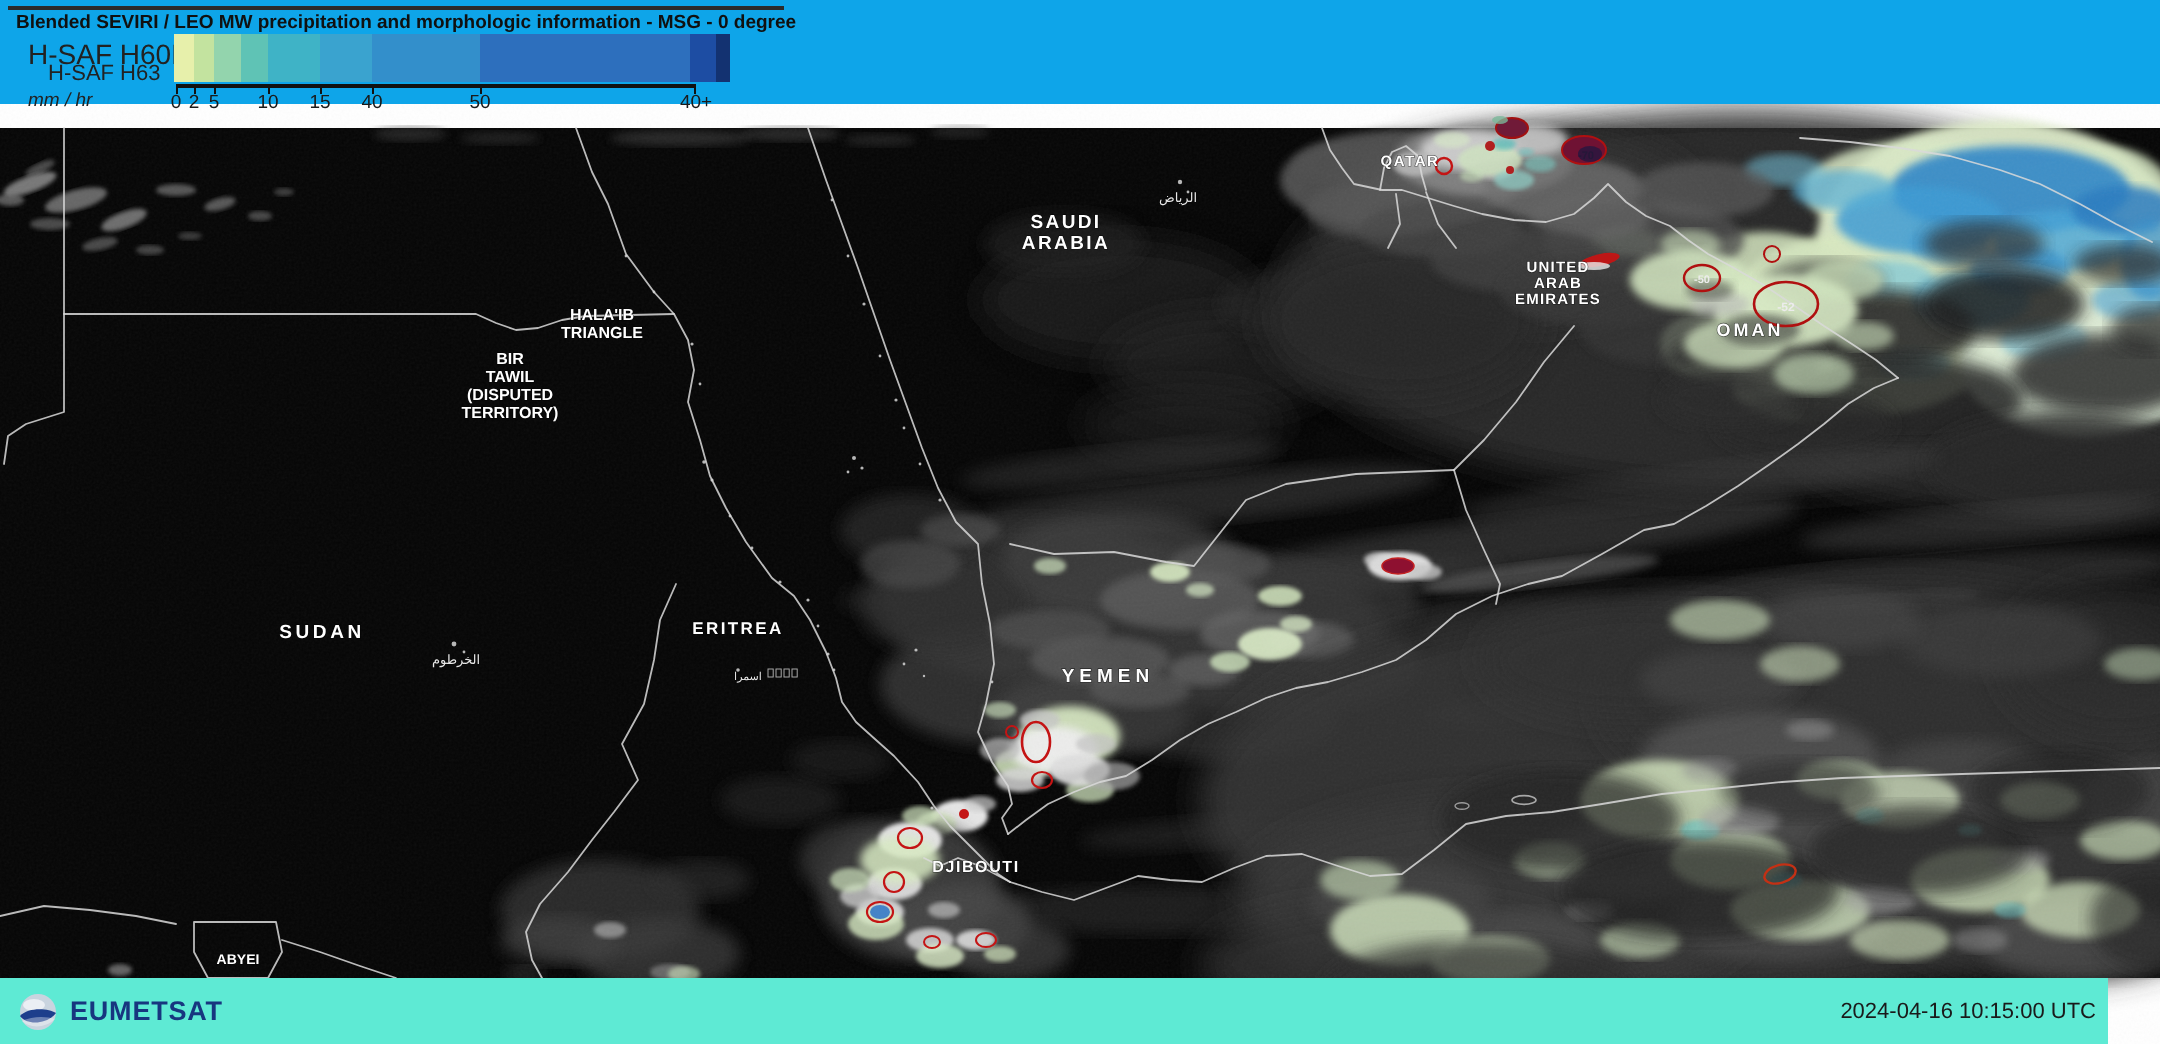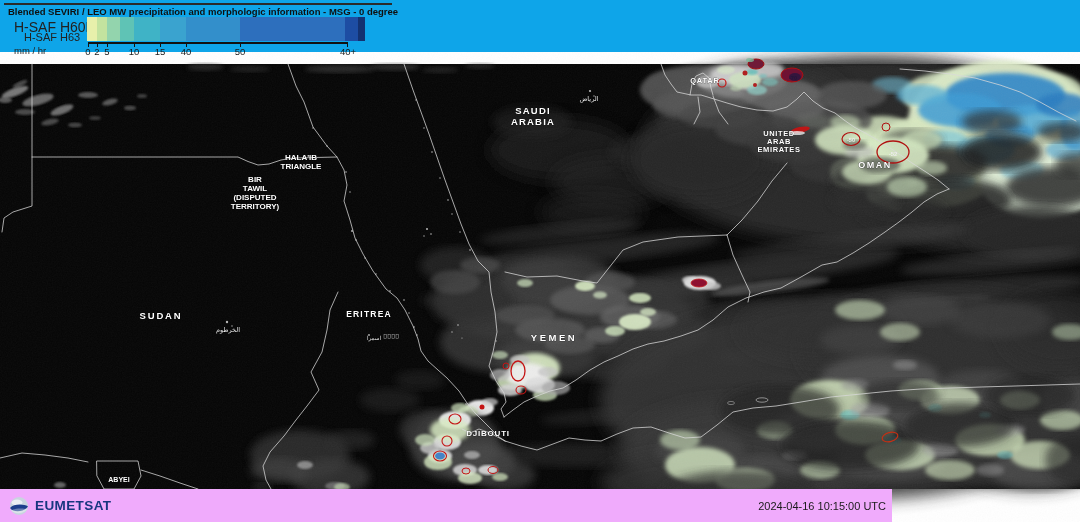--- a/index.html
+++ b/index.html
@@ -4,21 +4,21 @@
 <style>
   html,body{margin:0;padding:0;background:#fff;}
   #app{position:relative;width:1080px;height:522px;overflow:hidden;background:#fff;
        font-family:"Liberation Sans",sans-serif;}
   
   .topband{position:absolute;left:0;top:0;width:1080px;height:52px;background:#0ea5e9;z-index:5;}
   .legend-rule{position:absolute;left:4px;top:3px;width:388px;height:2px;background:#2b2b2b;}
   .legend-title{position:absolute;left:8px;top:6px;font-size:9.5px;font-weight:bold;color:#101010;white-space:nowrap;}
   .legend-prod1{position:absolute;left:14px;top:19px;font-size:14px;color:#222;}
   .legend-prod2{position:absolute;left:24px;top:31px;font-size:11px;color:#222;}
-  .legend-unit{position:absolute;left:14px;top:45px;font-size:9.5px;color:#222;}
+  .legend-unit{position:absolute;left:14px;top:45px;font-size:9.5px;color:#222;font-style:italic;}
   .colorbar{position:absolute;left:87px;top:17px;width:278px;height:24px;
     background:linear-gradient(to right,
       #e7f0ab 0%,#e7f0ab 3.6%,
       #c3e39f 3.6%,#c3e39f 7.2%,
       #93d4ad 7.2%,#93d4ad 12%,
       #5fc3b5 12%,#5fc3b5 16.9%,
       #3fb3c6 16.9%,#3fb3c6 26.3%,
       #3aa3cf 26.3%,#3aa3cf 35.6%,
       #338fcb 35.6%,#338fcb 55%,
       #2d6fbd 55%,#2d6fbd 92.8%,
@@ -30,21 +30,21 @@
   
   svg.map{position:absolute;left:0;top:0;z-index:1;}
   .lbl{font-family:"Liberation Sans",sans-serif;font-weight:bold;fill:#ffffff;
        text-anchor:middle;paint-order:stroke;stroke:#000;stroke-width:.6px;stroke-opacity:.55;}
   .city{font-family:"Liberation Sans",sans-serif;fill:#e8e8e8;text-anchor:middle;
         paint-order:stroke;stroke:#000;stroke-width:.4px;stroke-opacity:.5;}
   .cellv{font-family:"Liberation Sans",sans-serif;font-weight:bold;fill:#ececec;text-anchor:middle;}
   .cellv-dark{font-family:"Liberation Sans",sans-serif;font-weight:bold;fill:#241838;text-anchor:middle;}
   .bd{fill:none;stroke:#d9d9d9;stroke-width:.9;opacity:.85;stroke-linejoin:round;stroke-linecap:round;}
   
-  .footer{position:absolute;left:0;top:489px;width:892px;height:33px;background:#f0abfc;z-index:5;
+  .footer{position:absolute;left:0;top:489px;width:1054px;height:33px;background:#5eead4;z-index:5;
           display:flex;align-items:center;justify-content:space-between;box-sizing:border-box;padding:0 6px 0 8px;}
   .brand{display:flex;align-items:center;gap:5px;}
   .brand-text{font-size:13.5px;font-weight:bold;color:#17367f;letter-spacing:.4px;}
   .timestamp{font-size:11px;color:#1a1a1a;margin-left:41px;}
 </style>
 </head>
 <body>
 
 <div id="app">
 

